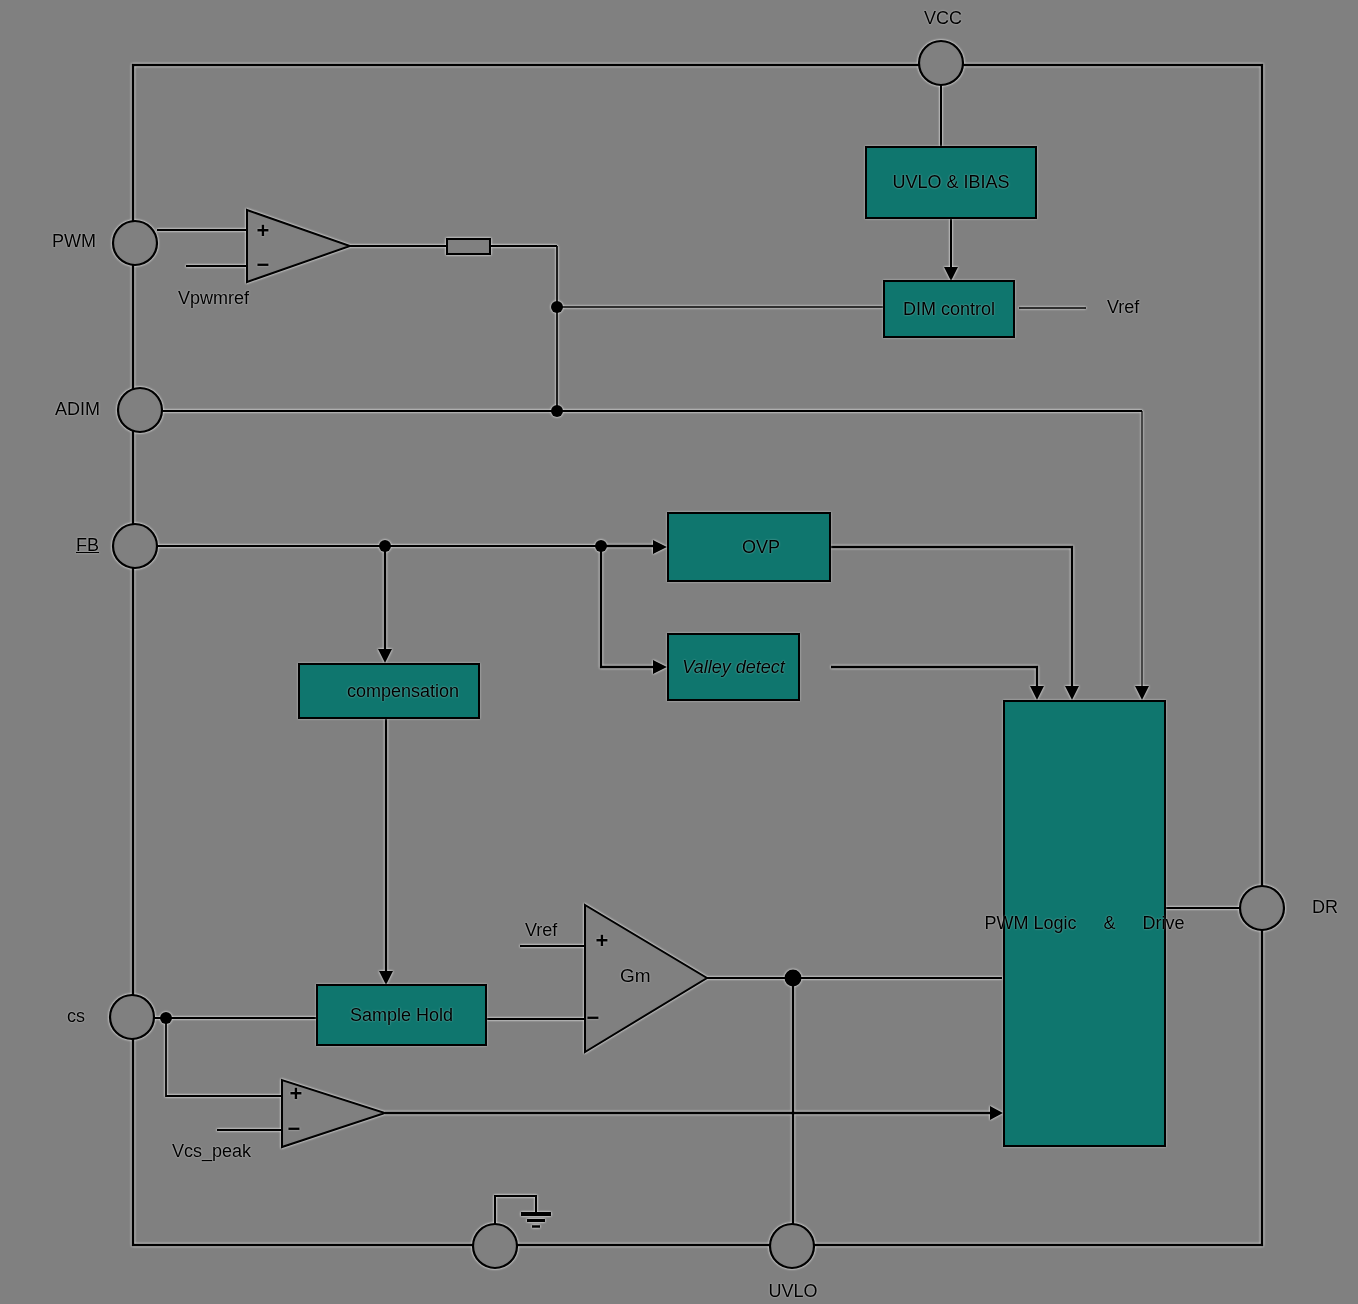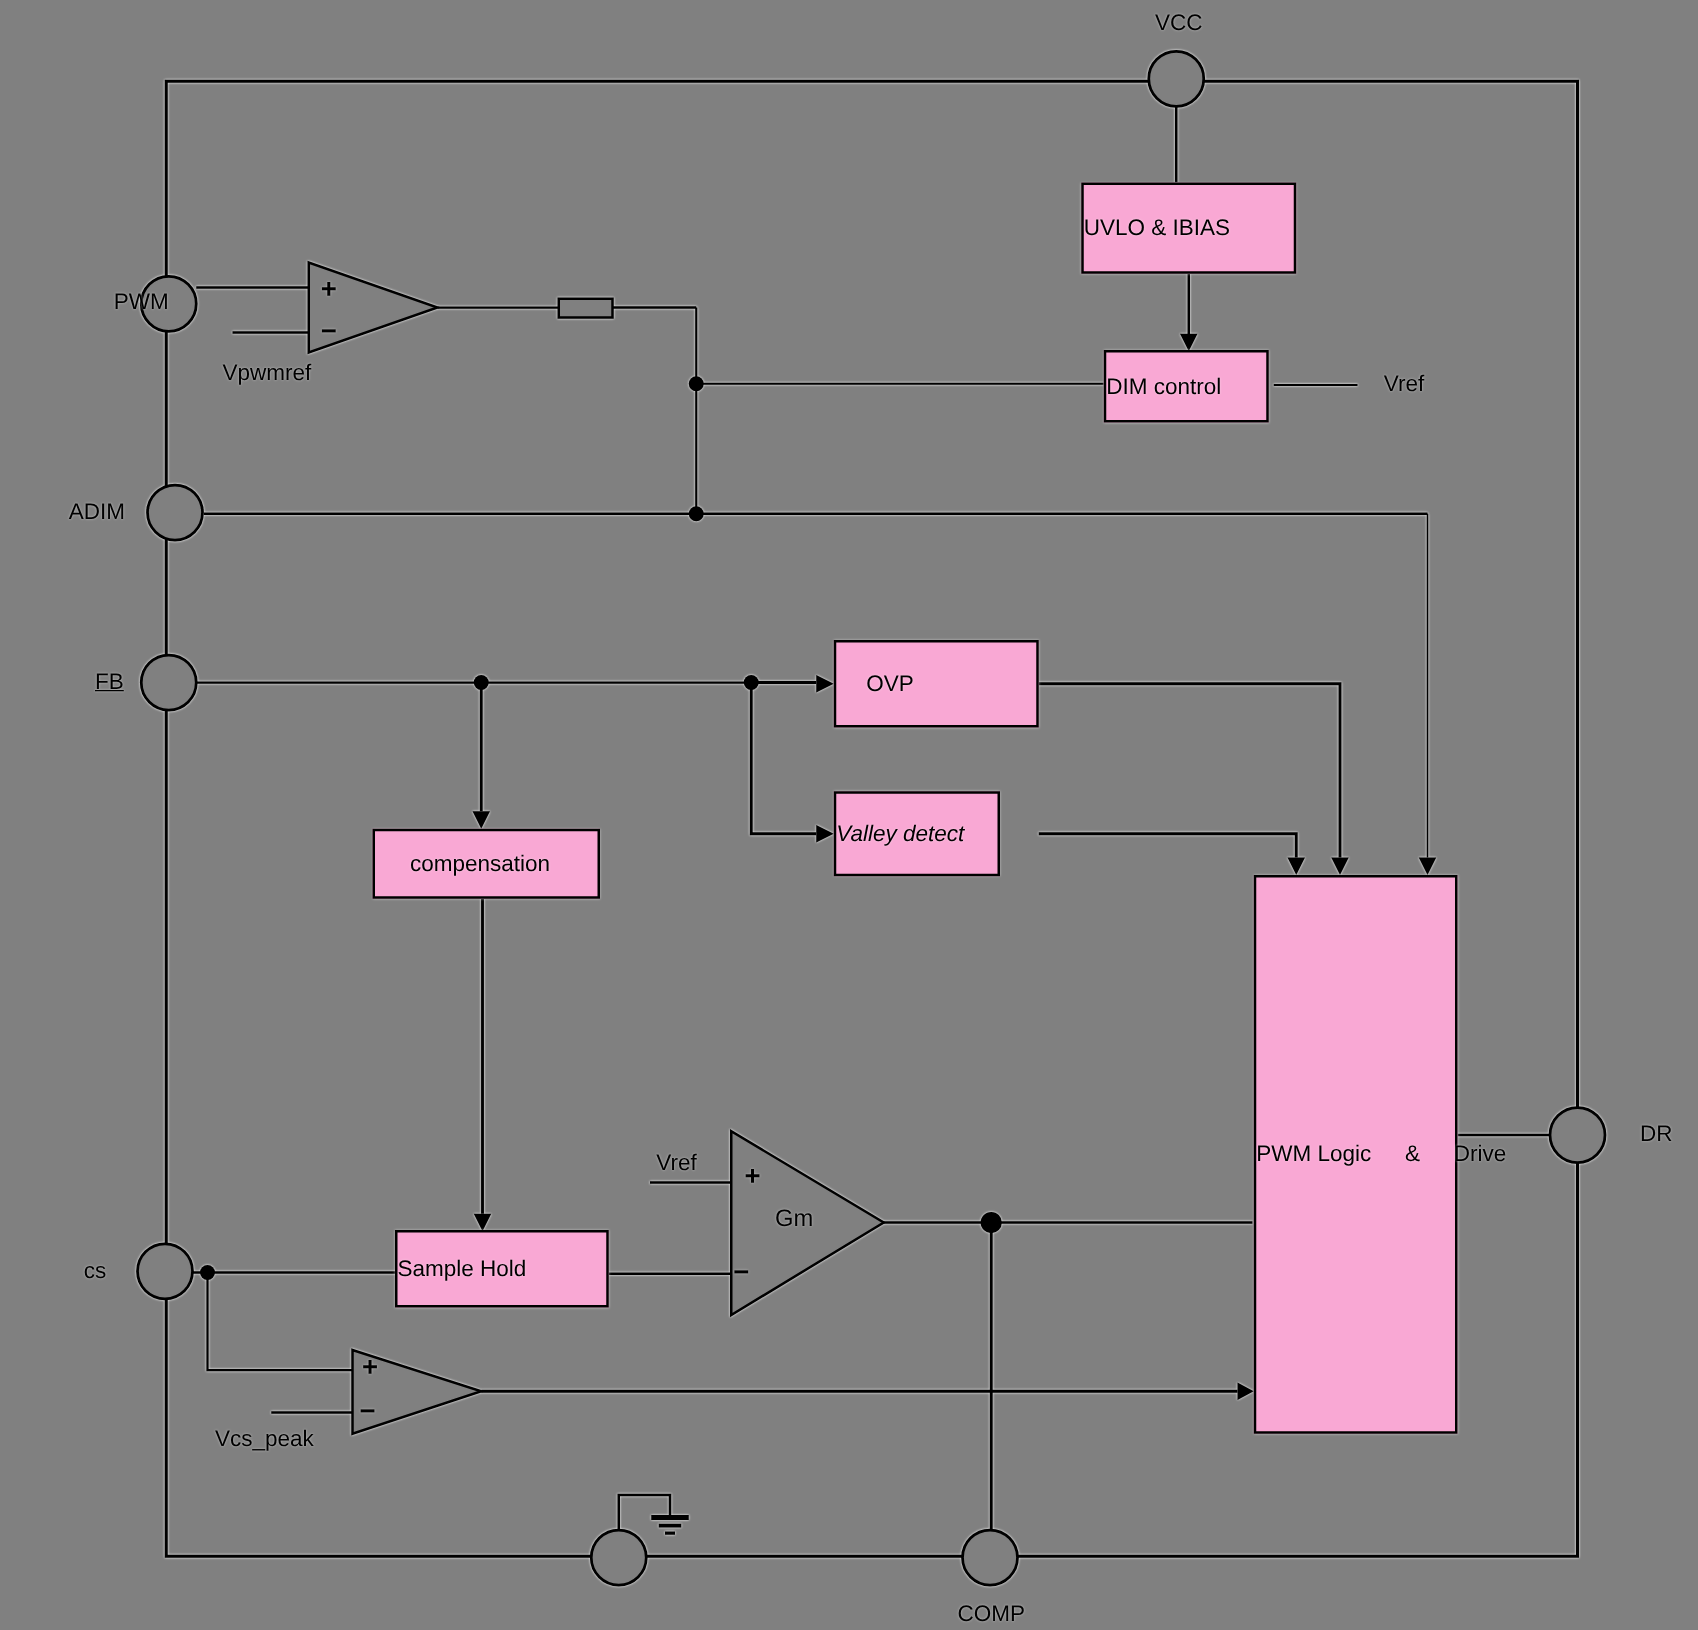--- a/index.html
+++ b/index.html
@@ -1,21 +1,21 @@
 <!DOCTYPE html>
 <html><head>
 <meta charset="utf-8">
 <style>
   html,body{margin:0;padding:0;background:#808080;}
   .stage{position:relative;width:1358px;height:1304px;background:#808080;overflow:hidden;
          font-family:"Liberation Sans",sans-serif;}
   .stage svg{position:absolute;left:0;top:0;
          filter:drop-shadow(0 0 1px rgba(255,255,255,.75)) drop-shadow(0 0 1px rgba(255,255,255,.35));}
-  .block{position:absolute;box-sizing:border-box;border:2px solid #000;background:#f9a8d4;
-         display:flex;align-items:center;justify-content:flex-start;
+  .block{position:absolute;box-sizing:border-box;border:2px solid #000;background:#0f766e;
+         display:flex;align-items:center;justify-content:center;
          font-size:18px;color:#000;white-space:nowrap;
          box-shadow:0 0 2px rgba(255,255,255,.55);text-shadow:0 0 2px rgba(255,255,255,.5);}
   .block.col{flex-direction:row;gap:27px;}
   .lbl{position:absolute;font-size:18px;color:#000;white-space:nowrap;
        text-shadow:0 0 2px rgba(255,255,255,.55);}
   .ctr{transform:translateX(-50%);}
   .sign{position:absolute;font-size:22px;font-weight:700;color:#000;
         transform:translate(-50%,-50%);text-shadow:0 0 2px rgba(255,255,255,.55);}
 </style>
 </head>
@@ -121,26 +121,26 @@
   <div class="block" style="left:316px;top:984px;width:171px;height:62px;">
     <span>Sample Hold</span>
   </div>
   <div class="block col" style="left:1003px;top:700px;width:163px;height:447px;">
     <span>PWM Logic</span>
     <span>&amp;</span>
     <span>Drive</span>
   </div>
 
   <div class="lbl ctr" style="left:943px;top:8px;">VCC</div>
-  <div class="lbl" style="left:52px;top:231px;margin-left:39px;">PWM</div>
+  <div class="lbl" style="left:52px;top:231px;">PWM</div>
   <div class="lbl" style="left:55px;top:399px;">ADIM</div>
   <div class="lbl" style="left:76px;top:535px;text-decoration:underline;">FB</div>
   <div class="lbl" style="left:67px;top:1006px;">cs</div>
   <div class="lbl ctr" style="left:492px;top:1274px;margin-top:36px;">GND</div>
-  <div class="lbl ctr" style="left:793px;top:1281px;">COMP</div>
+  <div class="lbl ctr" style="left:793px;top:1281px;">UVLO</div>
   <div class="lbl" style="left:1312px;top:897px;">DR</div>
 
   <div class="lbl" style="left:1107px;top:297px;">Vref</div>
   <div class="lbl" style="left:178px;top:288px;">Vpwmref</div>
   <div class="lbl" style="left:525px;top:920px;">Vref</div>
   <div class="lbl" style="left:172px;top:1141px;">Vcs_peak</div>
   <div class="lbl" style="left:620px;top:965px;font-size:19px;">Gm</div>
 
   <div class="sign" style="left:263px;top:231px;">+</div>
   <div class="sign" style="left:263px;top:265px;">−</div>

